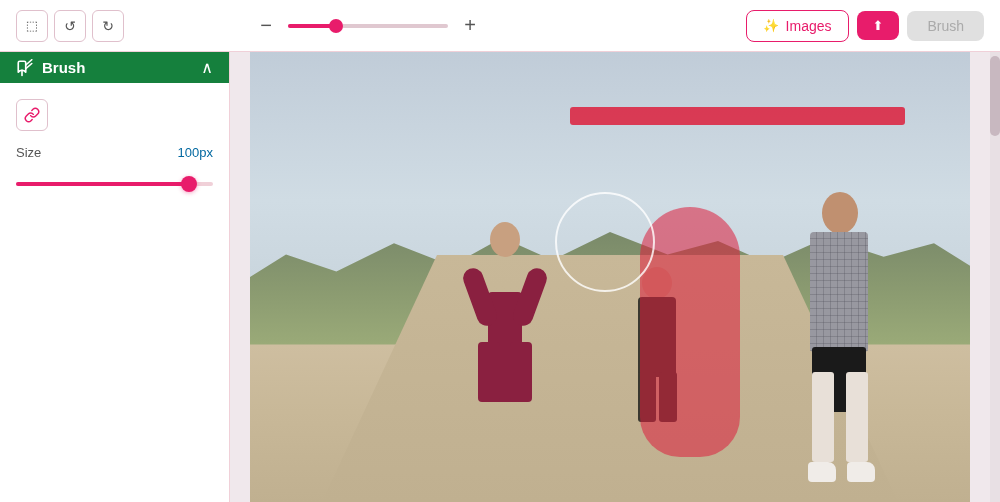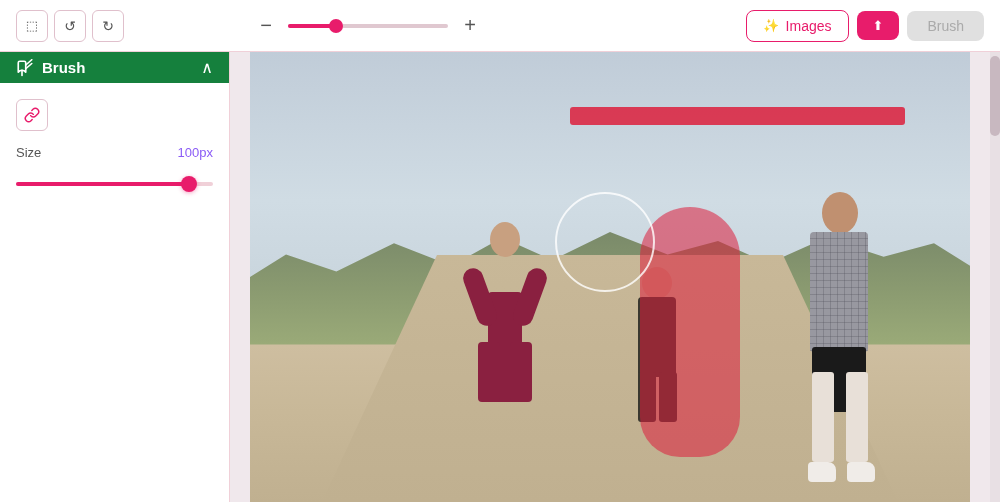--- a/index.html
+++ b/index.html
@@ -167,21 +167,21 @@
     }
 
     .size-row {
       display: flex;
       align-items: center;
       justify-content: space-between;
       font-size: 13px;
       color: #555;
     }
     .size-value {
-      color: #8b5cf6;
+      color: #0369a1;
       font-weight: 500;
     }
 
     .size-slider-container {
       position: relative;
       width: 100%;
       height: 20px;
       display: flex;
       align-items: center;
     }

